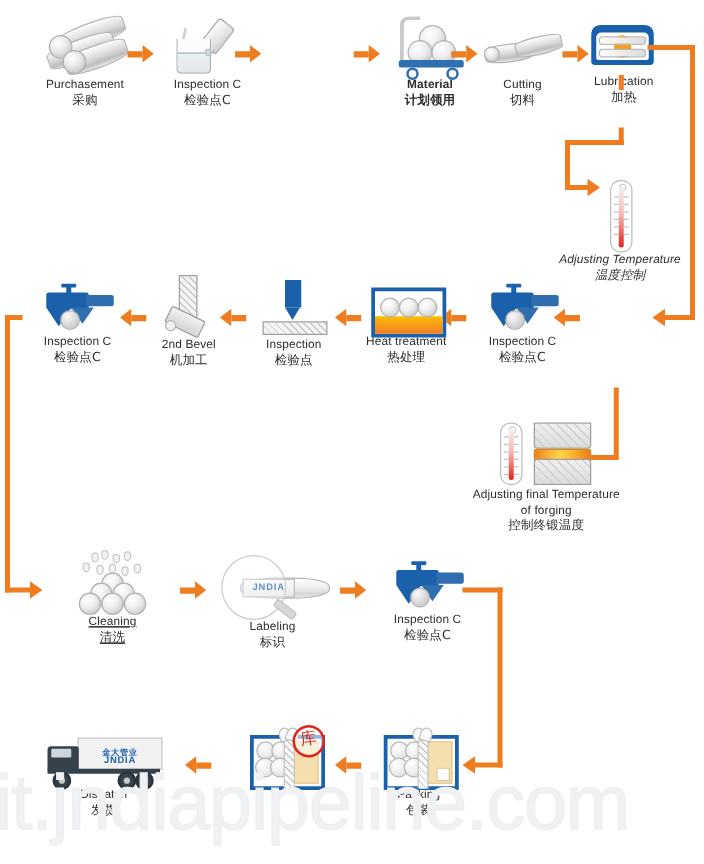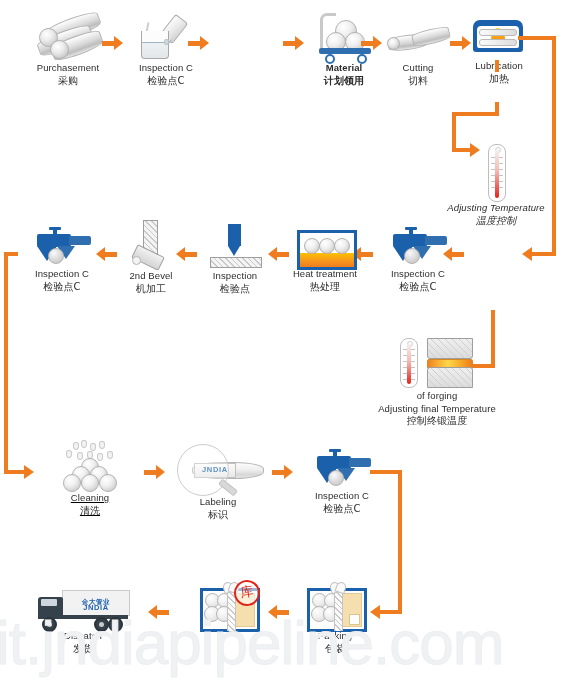--- a/index.html
+++ b/index.html
@@ -478,22 +478,22 @@
             <i class="tick2" style="top:40px;"></i>
         </span>
       </span>
       <span class="art-forge" style="position:absolute;left:34px;top:0;height:50px;width:44px;">
         <span class="die top" style="width:44px;height:19px;"></span>
         <span class="billet" style="width:44px;top:21px;"></span>
         <span class="die bot" style="width:44px;height:19px;"></span>
       </span>
     </div>
     <div class="cap">
+      <div>Adjusting final Temperature</div>
       <div>of forging</div>
-      <div>Adjusting final Temperature</div>
       <div class="cn">控制终锻温度</div>
     </div>
   </div>
 
   <div class="conn conn-h" style="left:4px;top:252px;width:14px;"></div>
   <div class="conn conn-v" style="left:4px;top:252px;height:222px;"></div>
   <div class="conn conn-h" style="left:4px;top:470px;width:22px;"></div>
   <div class="arrow right" style="left:24px;top:465px;"></div>
 
   <div class="node" style="left:54px;top:440px;width:72px;text-decoration:underline;">

